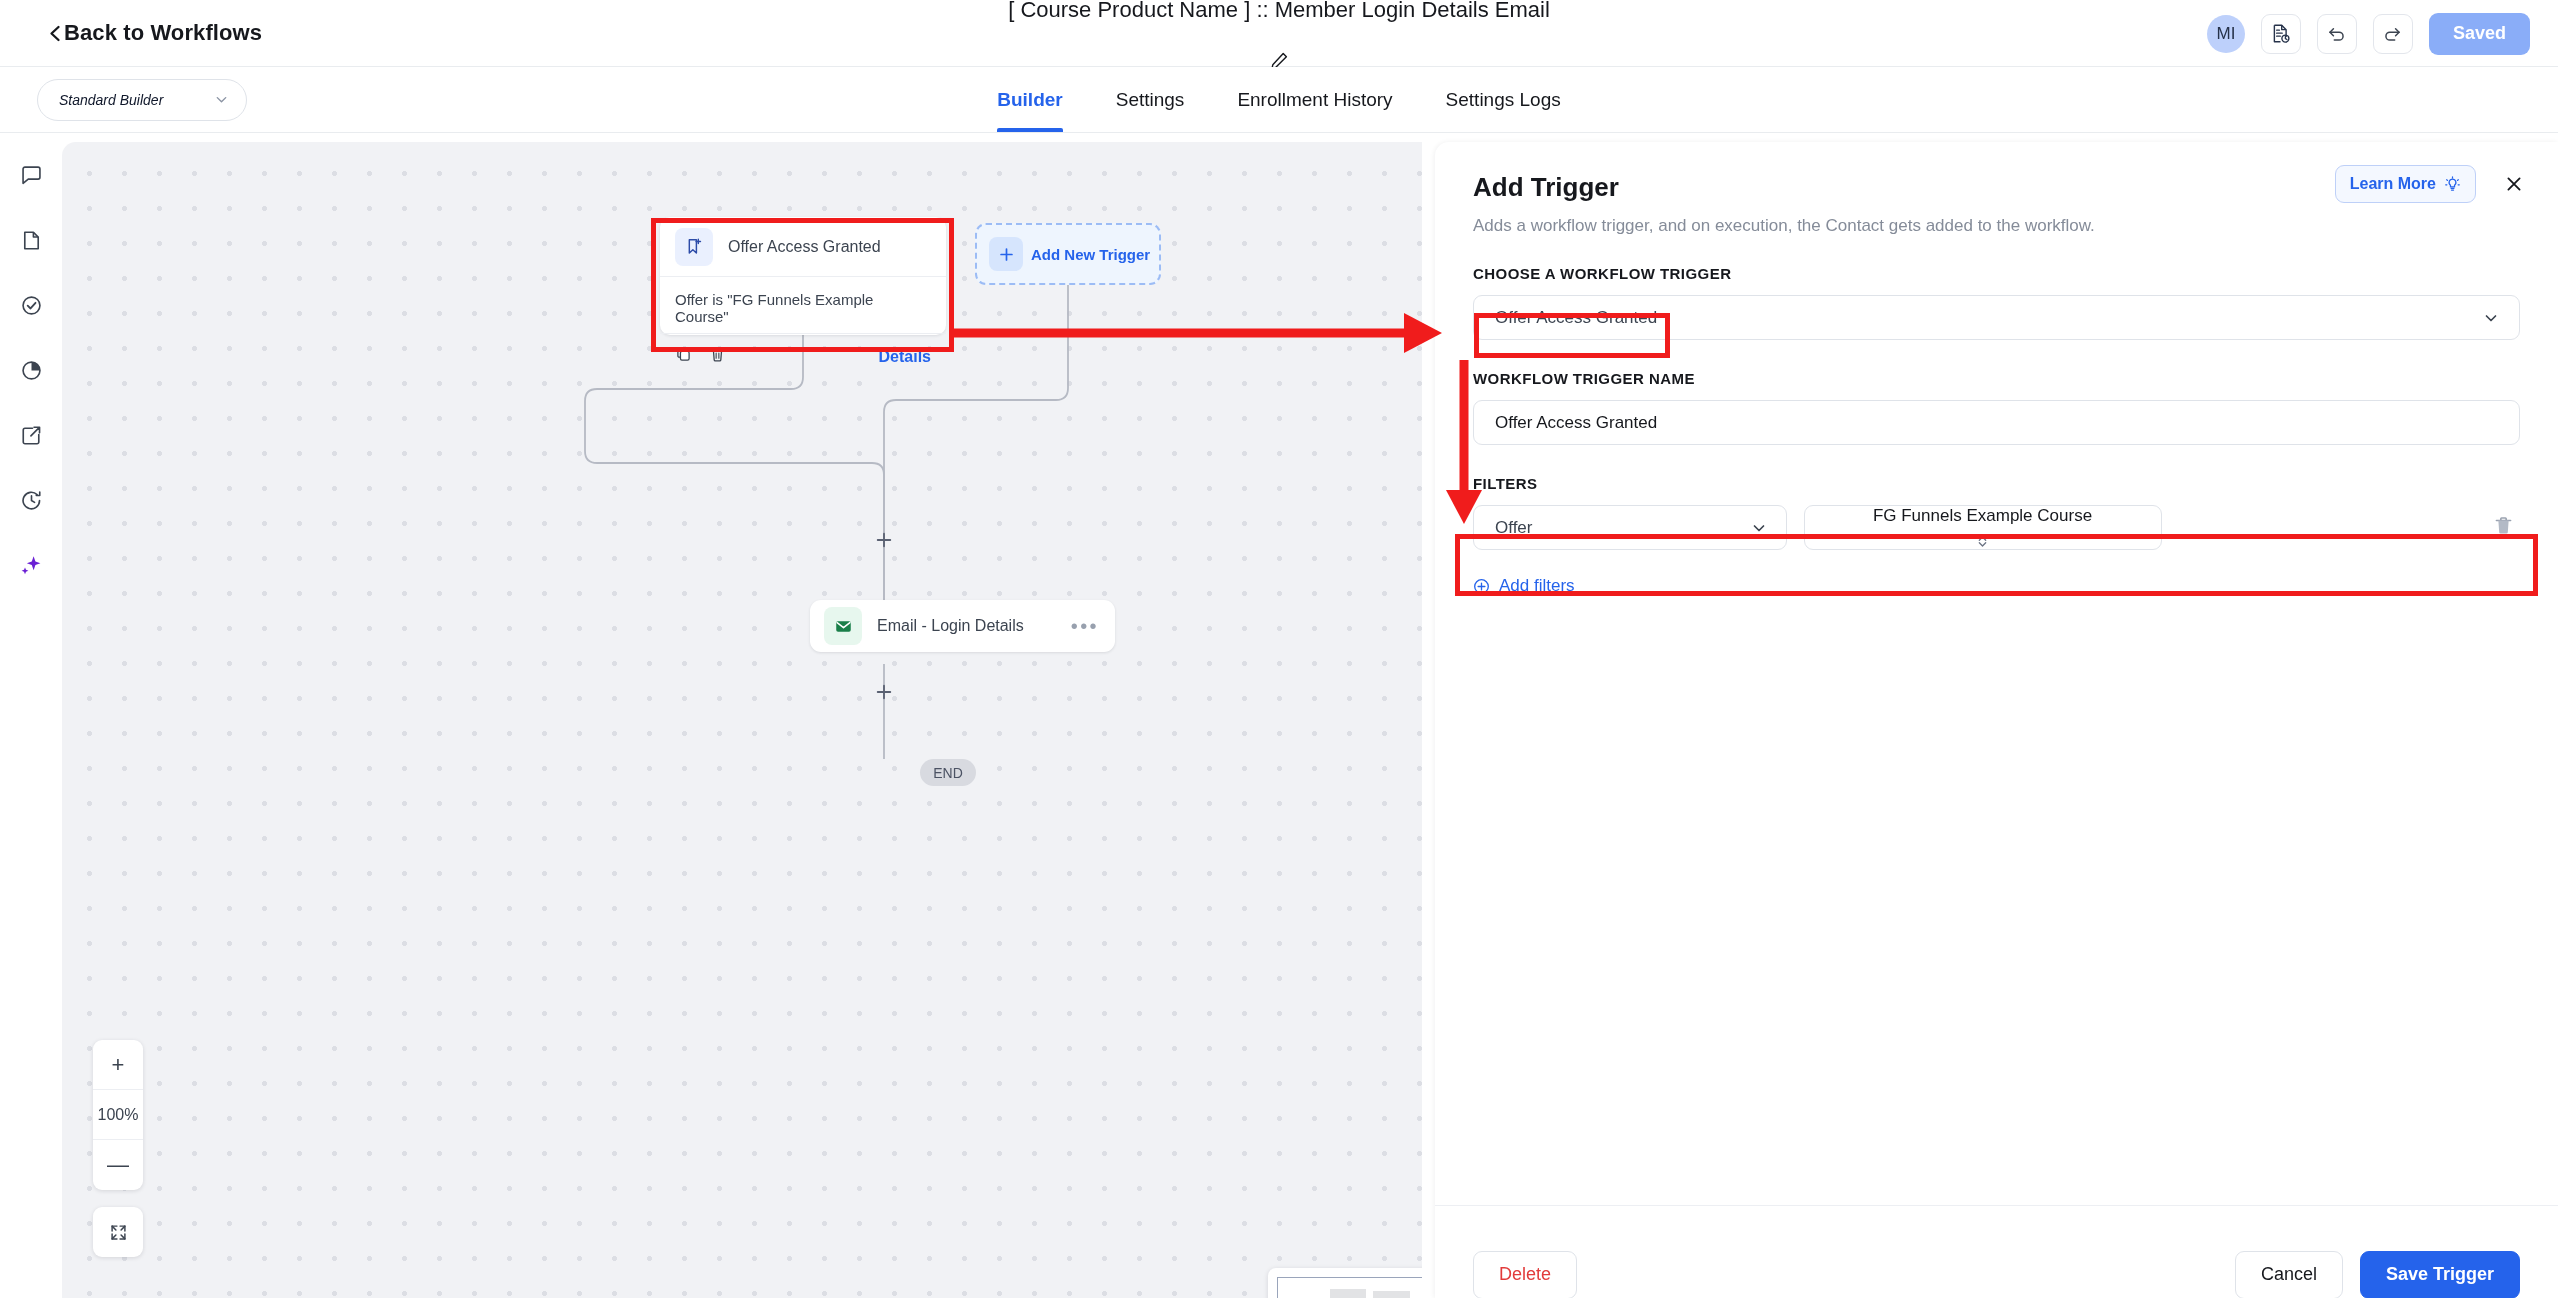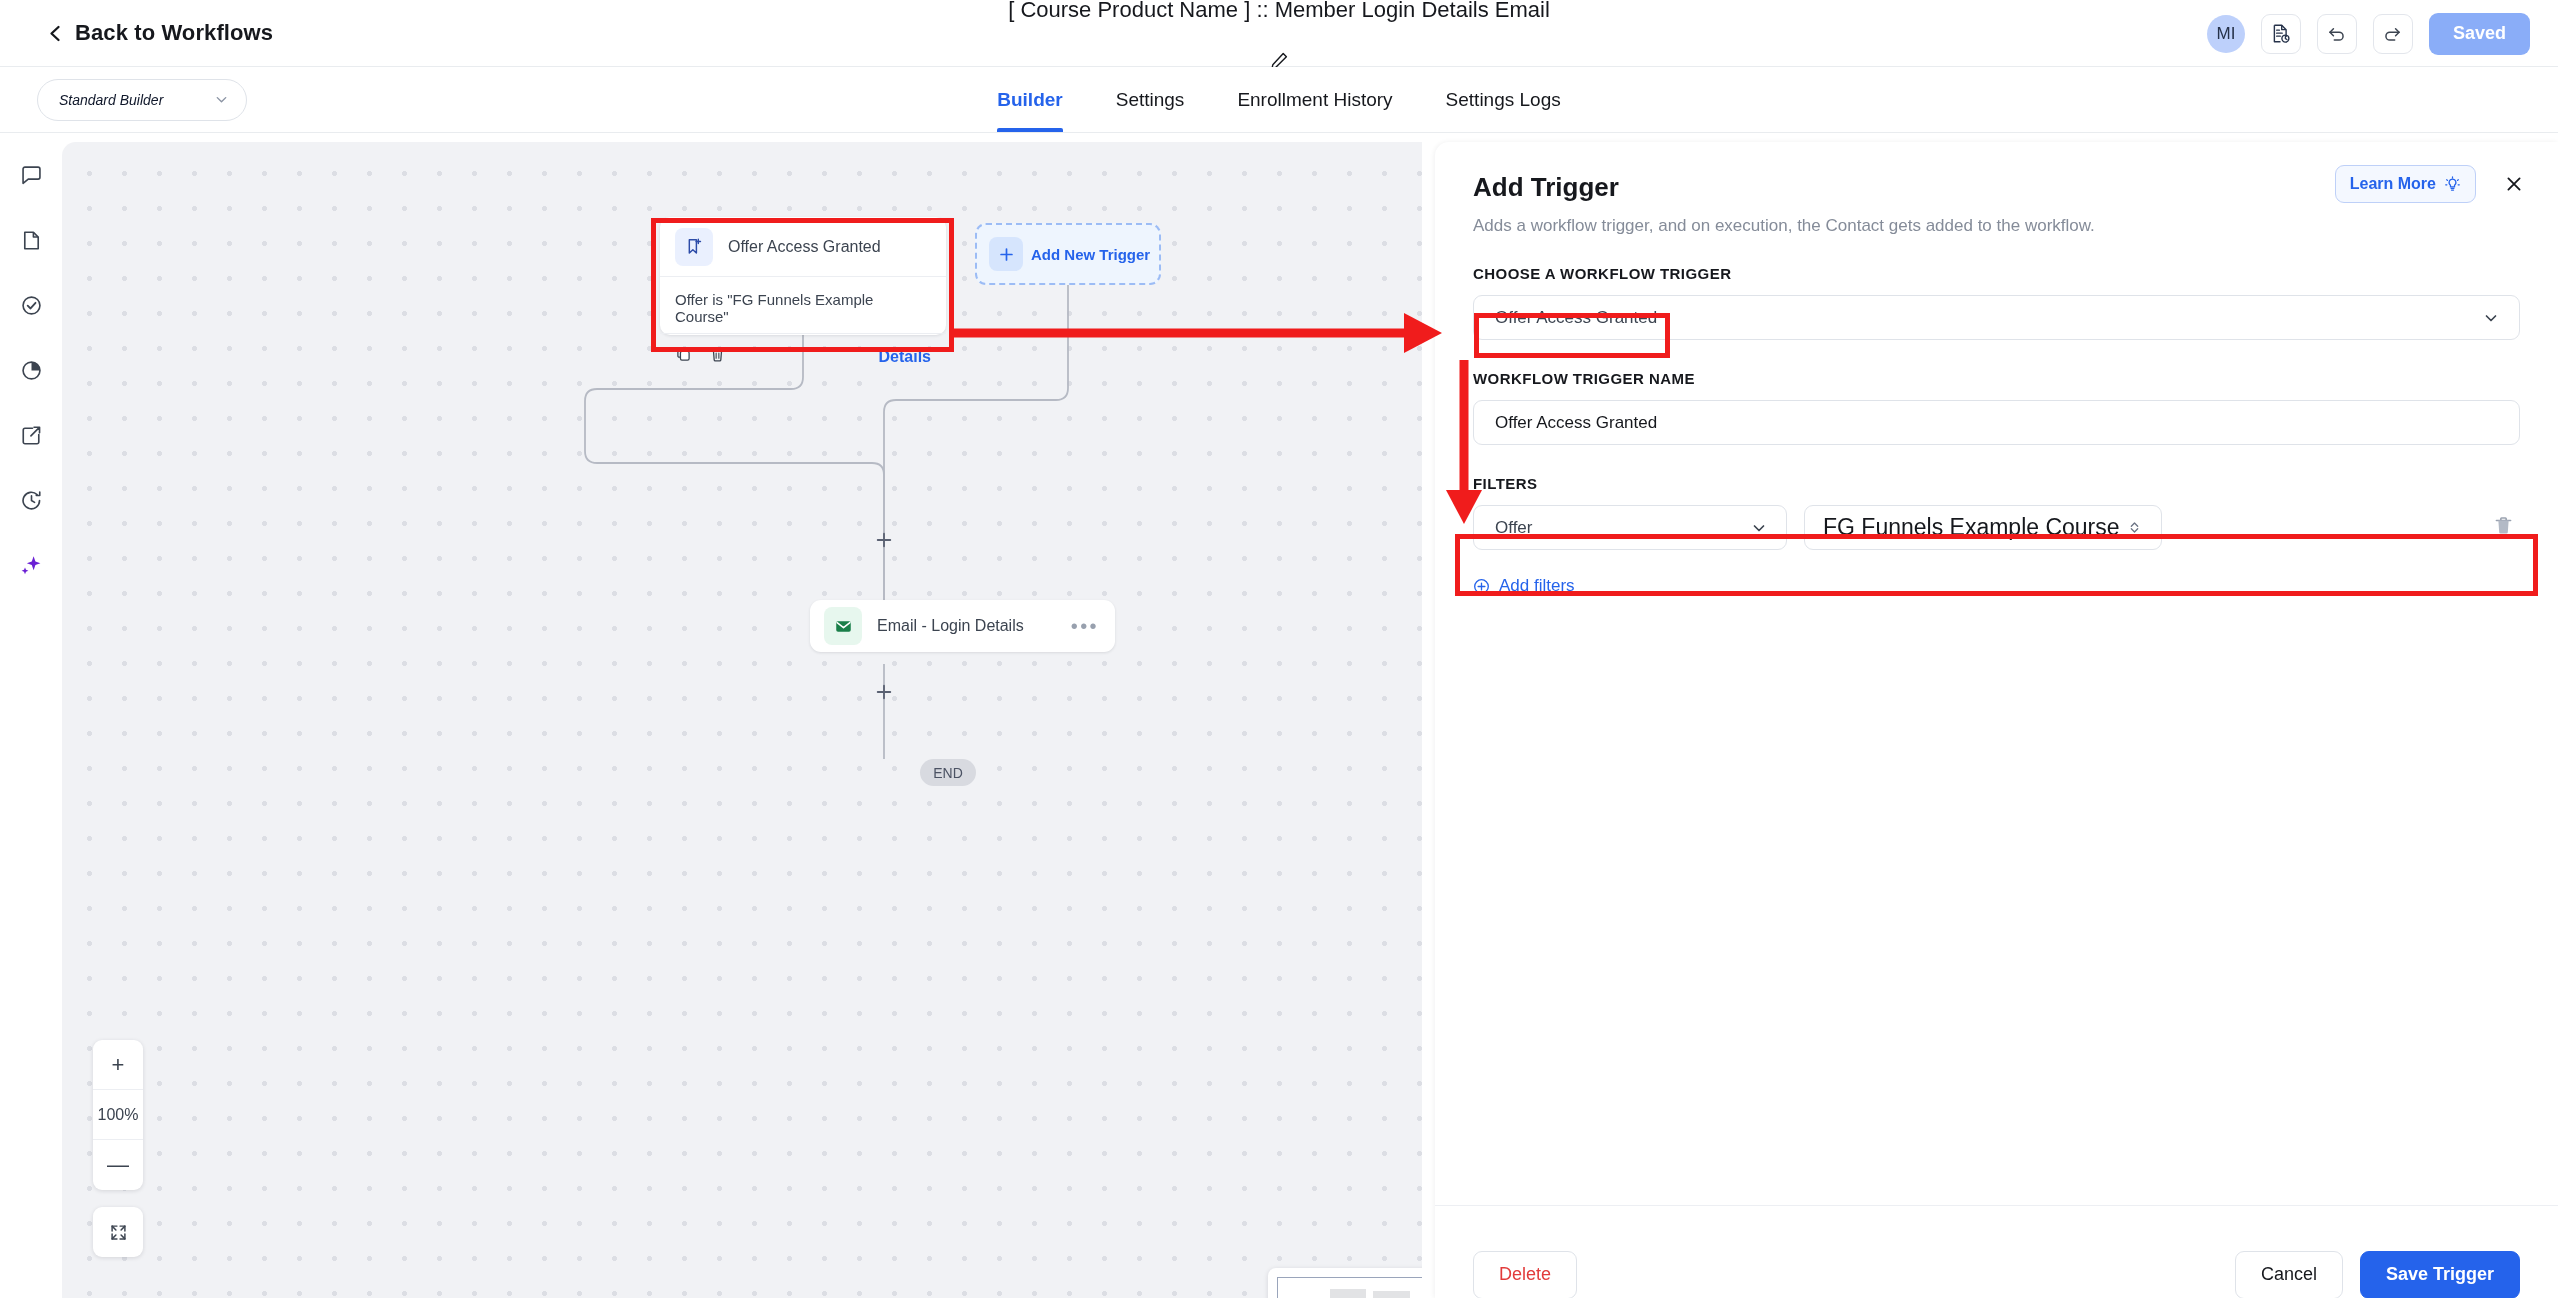--- a/index.html
+++ b/index.html
@@ -10,21 +10,21 @@
     overflow: hidden;
   }
 
   
   .topbar {
     position: absolute; left: 0; top: 0; width: 2558px; height: 67px;
     background: #fff; border-bottom: 1px solid #e9ecef;
     display: flex; align-items: center;
   }
   .back-link {
-    display: flex; align-items: center; gap: 11px;
+    display: flex; align-items: center; 
     margin-left: 47px; cursor: pointer;
   }
   .back-chevron { width: 17px; height: 17px; display: block; }
   .back-label { font-size: 22px; font-weight: 700; color: #16181d; letter-spacing: .1px; }
 
   .wf-title-wrap {
     position: absolute; left: 0; right: 0; top: 0; height: 67px;
     display: flex; align-items: center; justify-content: center;
     gap: 28px; pointer-events: none; flex-direction: column;
   }
@@ -274,22 +274,22 @@
   .filter-row { display: flex; align-items: center; gap: 17px; }
   .filter-select {
     width: 314px; height: 45px; border: 1px solid #dfe3e9; border-radius: 9px;
     display: flex; align-items: center; justify-content: space-between;
     padding: 0 19px 0 21px; font-size: 17px; color: #3c4450;
     background: #fff; cursor: pointer;
   }
   .filter-value {
     width: 358px; height: 45px; border: 1px solid #dfe3e9; border-radius: 9px;
     display: flex; align-items: center; justify-content: space-between;
-    padding: 0 19px 0 18px; font-size: 23px; color: #16181d;
-    background: #fff; cursor: pointer;
+    padding: 0 19px 0 18px; font-size: 17px; color: #16181d;
+    background: #fff; cursor: pointer; flex-direction: column;
   }
   .filter-trash { margin-left: auto; margin-right: 6px; cursor: pointer; }
   .add-filters {
     display: flex; align-items: center; gap: 9px; margin-top: 26px;
     color: #2563eb; font-size: 17px; cursor: pointer;
   }
 
   .panel-foot {
     position: absolute; left: 0; right: 0; bottom: 0; height: 93px;
     border-top: 1px solid #edeff3;

